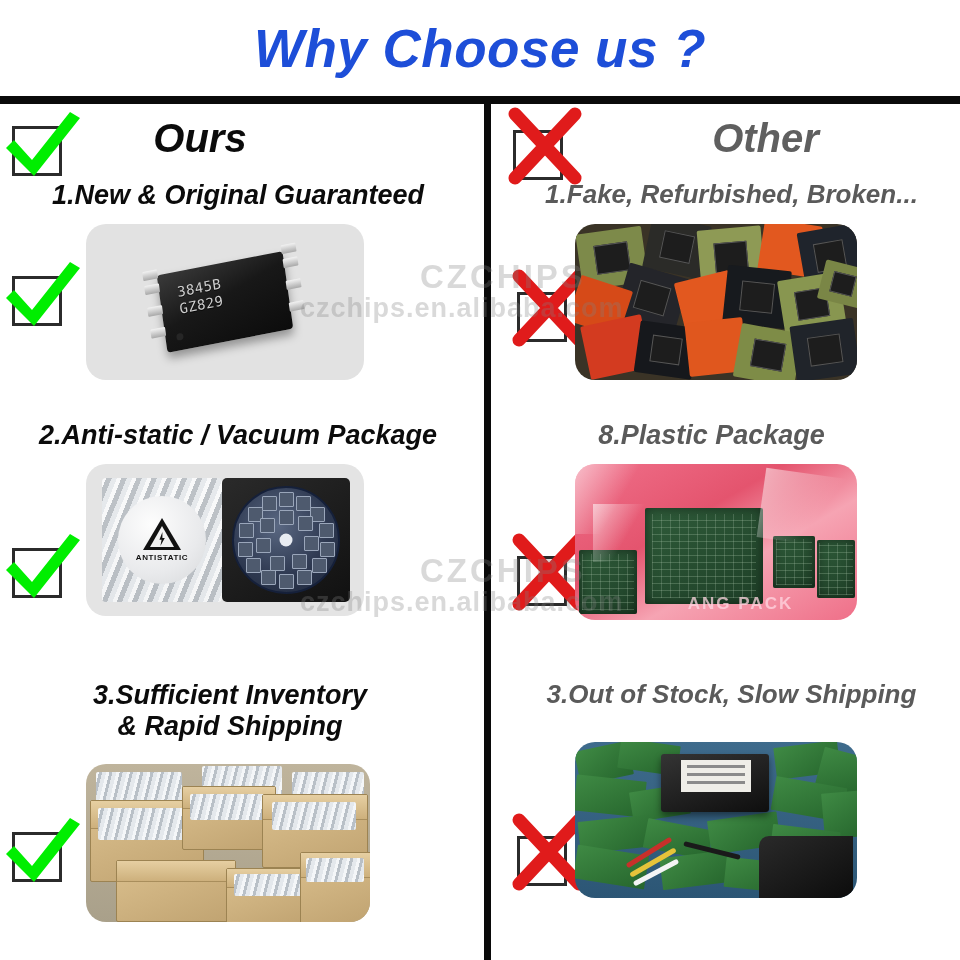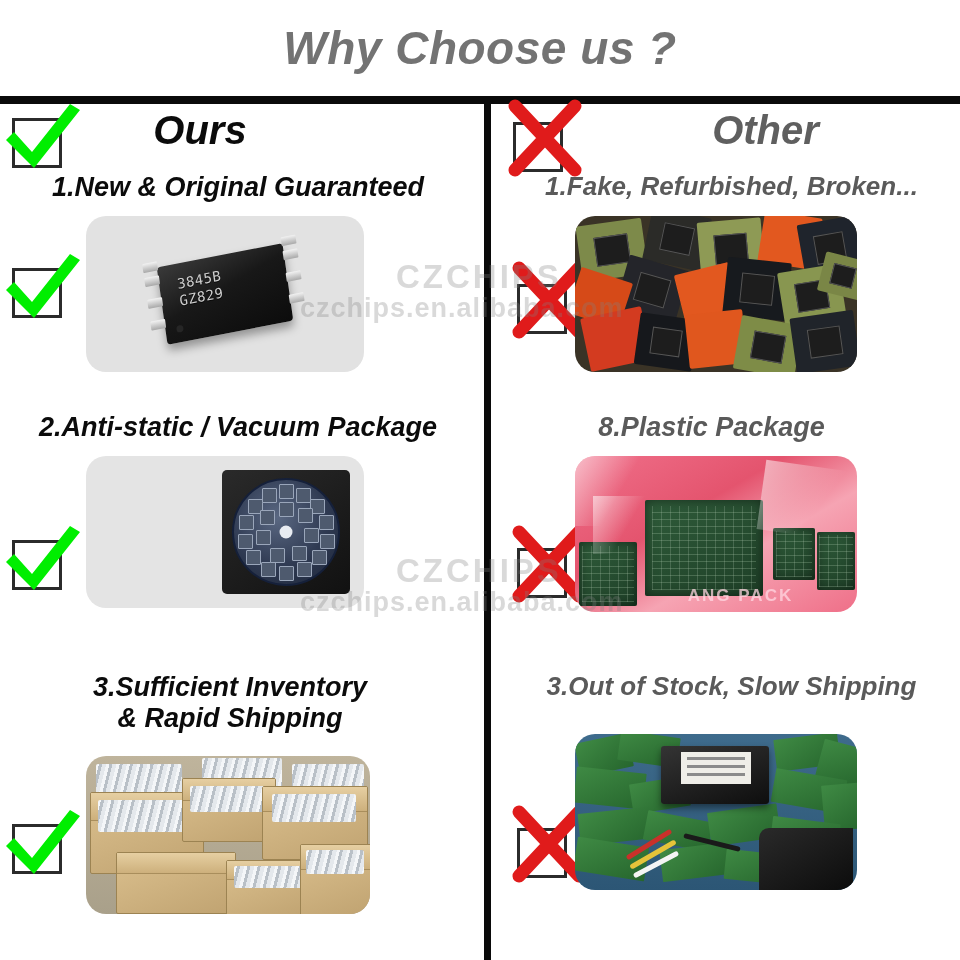--- a/index.html
+++ b/index.html
@@ -9,30 +9,30 @@
     position:relative;
   }
   .page{position:absolute;inset:0;width:960px;height:960px;background:#fff;}
 
   
   .title-bar{
     position:absolute;left:0;top:0;width:960px;height:96px;
     display:flex;align-items:center;justify-content:center;
   }
   .title{
-    font-size:46px;font-weight:bold;font-style:italic;color:#737373;
+    font-size:53px;font-weight:bold;font-style:italic;color:#1d4ed8;
     letter-spacing:.5px;white-space:nowrap;text-align:center;
   }
 
   
   .hrule{position:absolute;left:0;top:96px;width:960px;height:8px;background:#0a0a0a;}
   .vrule{position:absolute;left:484px;top:100px;width:7px;height:860px;background:#0a0a0a;}
 
   
-  .col{position:absolute;top:96px;height:856px;}
+  .col{position:absolute;top:104px;height:856px;}
   .col-left{left:0;width:484px;}
   .col-right{left:491px;width:469px;}
 
   
   .col-head{position:absolute;top:8px;width:100%;height:62px;}
   .col-head .head-text{
     position:absolute;top:4px;width:100%;text-align:center;
     font-size:40px;font-weight:bold;font-style:italic;white-space:nowrap;
   }
   .col-left .head-text{color:#0b0b0b;left:-42px;}
@@ -176,21 +176,21 @@
             background:linear-gradient(160deg,#343434,#0e0e0e);box-shadow:0 4px 7px rgba(0,0,0,.45);}
   .modlabel{position:absolute;left:20px;top:6px;width:70px;height:32px;background:#efeee8;}
   .modlabel i{display:block;height:3px;margin:5px 6px;background:#8b8b8b;font-style:normal;}
   .wire{position:absolute;height:5px;border-radius:3px;}
   .blackbox2{position:absolute;right:4px;bottom:0;width:94px;height:62px;border-radius:10px 0 0 0;
              background:linear-gradient(150deg,#2a2a2a,#0c0c0c);}
 
   
   .wm{position:absolute;color:rgba(130,130,130,.30);font-weight:bold;white-space:nowrap;
       font-family:"Liberation Sans", sans-serif;pointer-events:none;}
-  .wm-a{font-size:33px;letter-spacing:3px;}
+  .wm-a{font-size:33px;letter-spacing:3px;margin-left:24px;}
   .wm-b{font-size:27px;letter-spacing:1px;}
   .wm1a{left:396px;top:258px;}
   .wm1b{left:300px;top:293px;}
   .wm2a{left:396px;top:552px;}
   .wm2b{left:300px;top:587px;}
 </style>
 </head>
 <body>
 
 <div class="page">
@@ -244,20 +244,28 @@
     <div class="row row-2">
       <div class="row-label">2.Anti-static / Vacuum Package</div>
       <div class="markbox row-mark">
         <div class="box"></div>
         <svg viewBox="0 0 86 86">
             <path d="M6 44 L14 36 L32 56 L70 8 L80 14 L34 72 Z" fill="#00EE00"></path>
           </svg>
       </div>
       <div class="photo as-card">
         <div class="ph-inner">
+          <div class="as-bag">
+            <div class="as-disc">
+              <div class="tri">
+                  <div class="bolt"></div>
+                </div>
+              <div class="as-label">ANTISTATIC</div>
+            </div>
+          </div>
           <div class="as-tray">
             <div class="as-reel">
               <div class="pkt" style="left:45px;top:4px"></div>
               <div class="pkt" style="left:62px;top:8px"></div>
               <div class="pkt" style="left:76px;top:19px"></div>
               <div class="pkt" style="left:85px;top:35px"></div>
               <div class="pkt" style="left:86px;top:54px"></div>
               <div class="pkt" style="left:78px;top:70px"></div>
               <div class="pkt" style="left:63px;top:82px"></div>
               <div class="pkt" style="left:45px;top:86px"></div>

